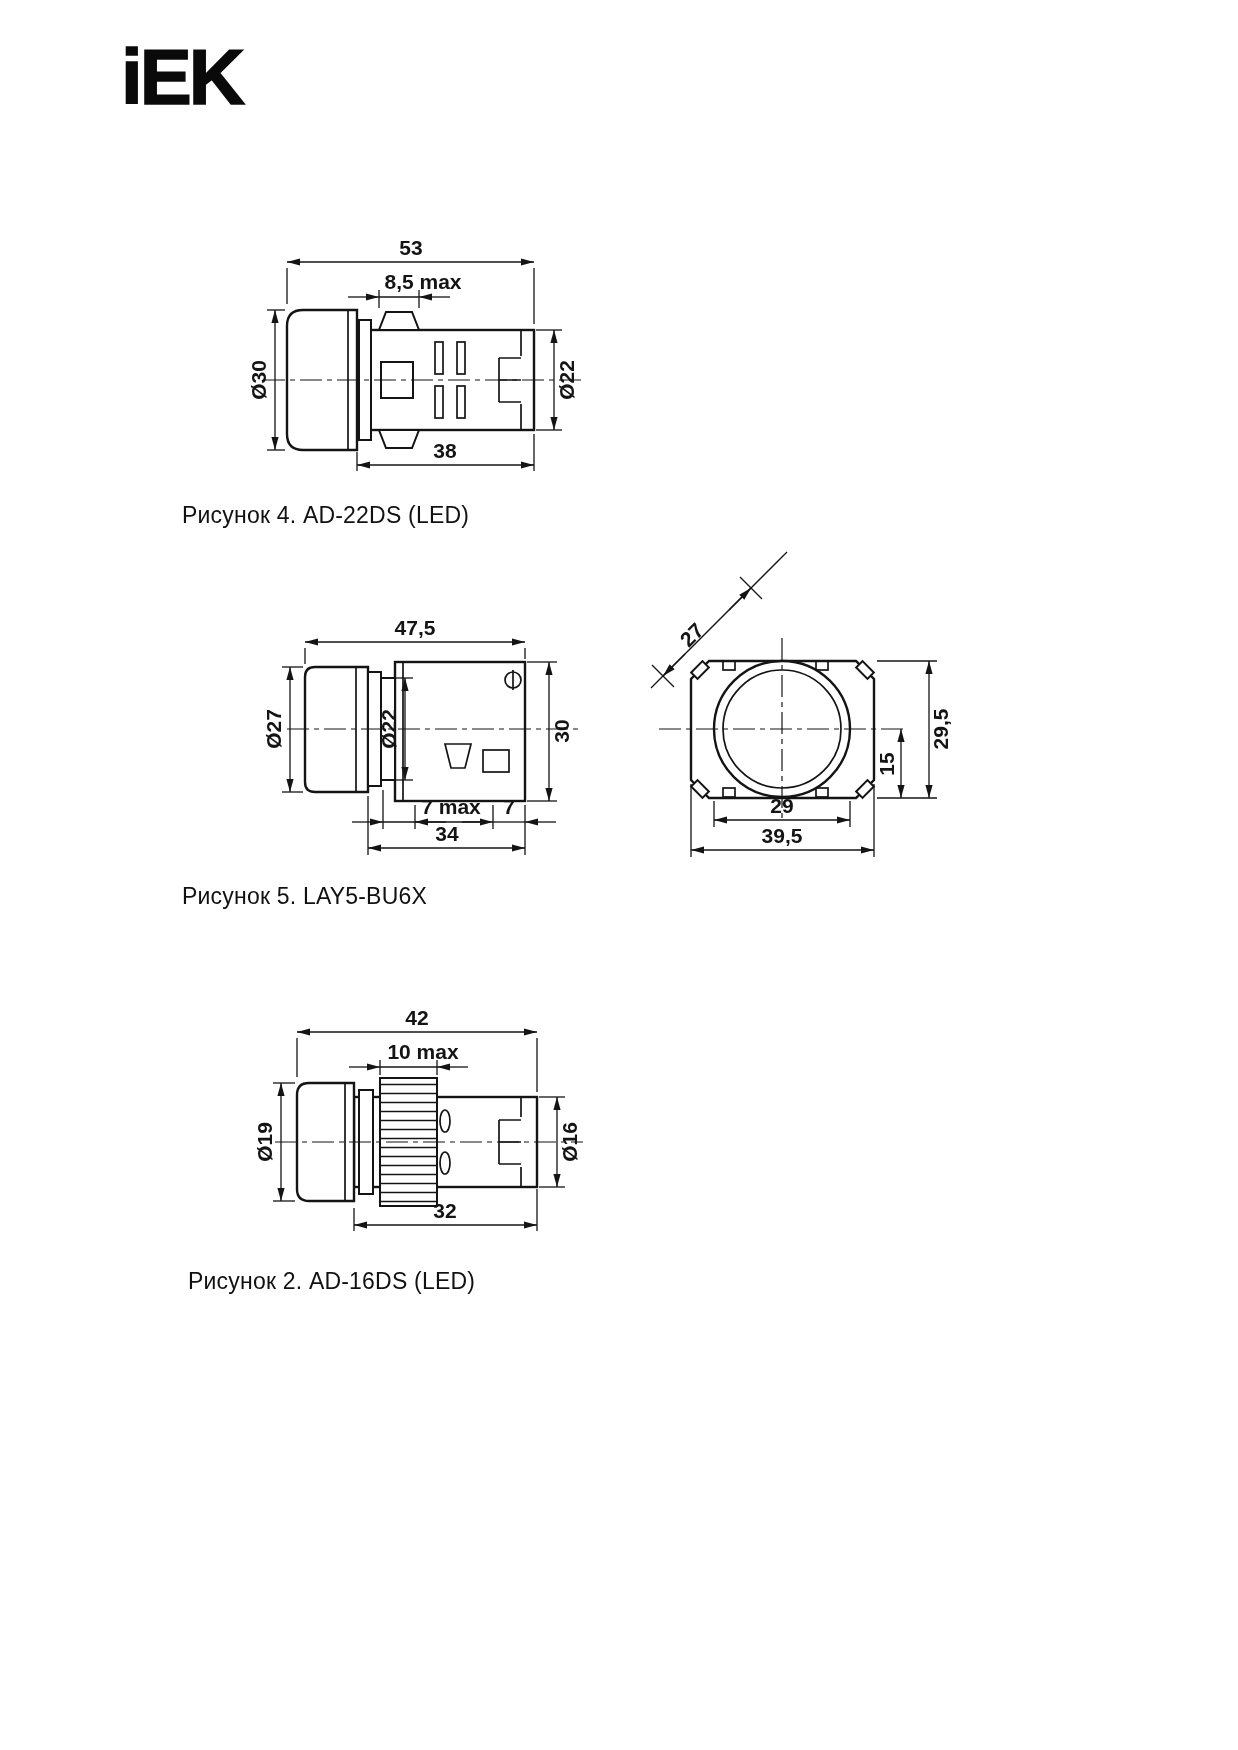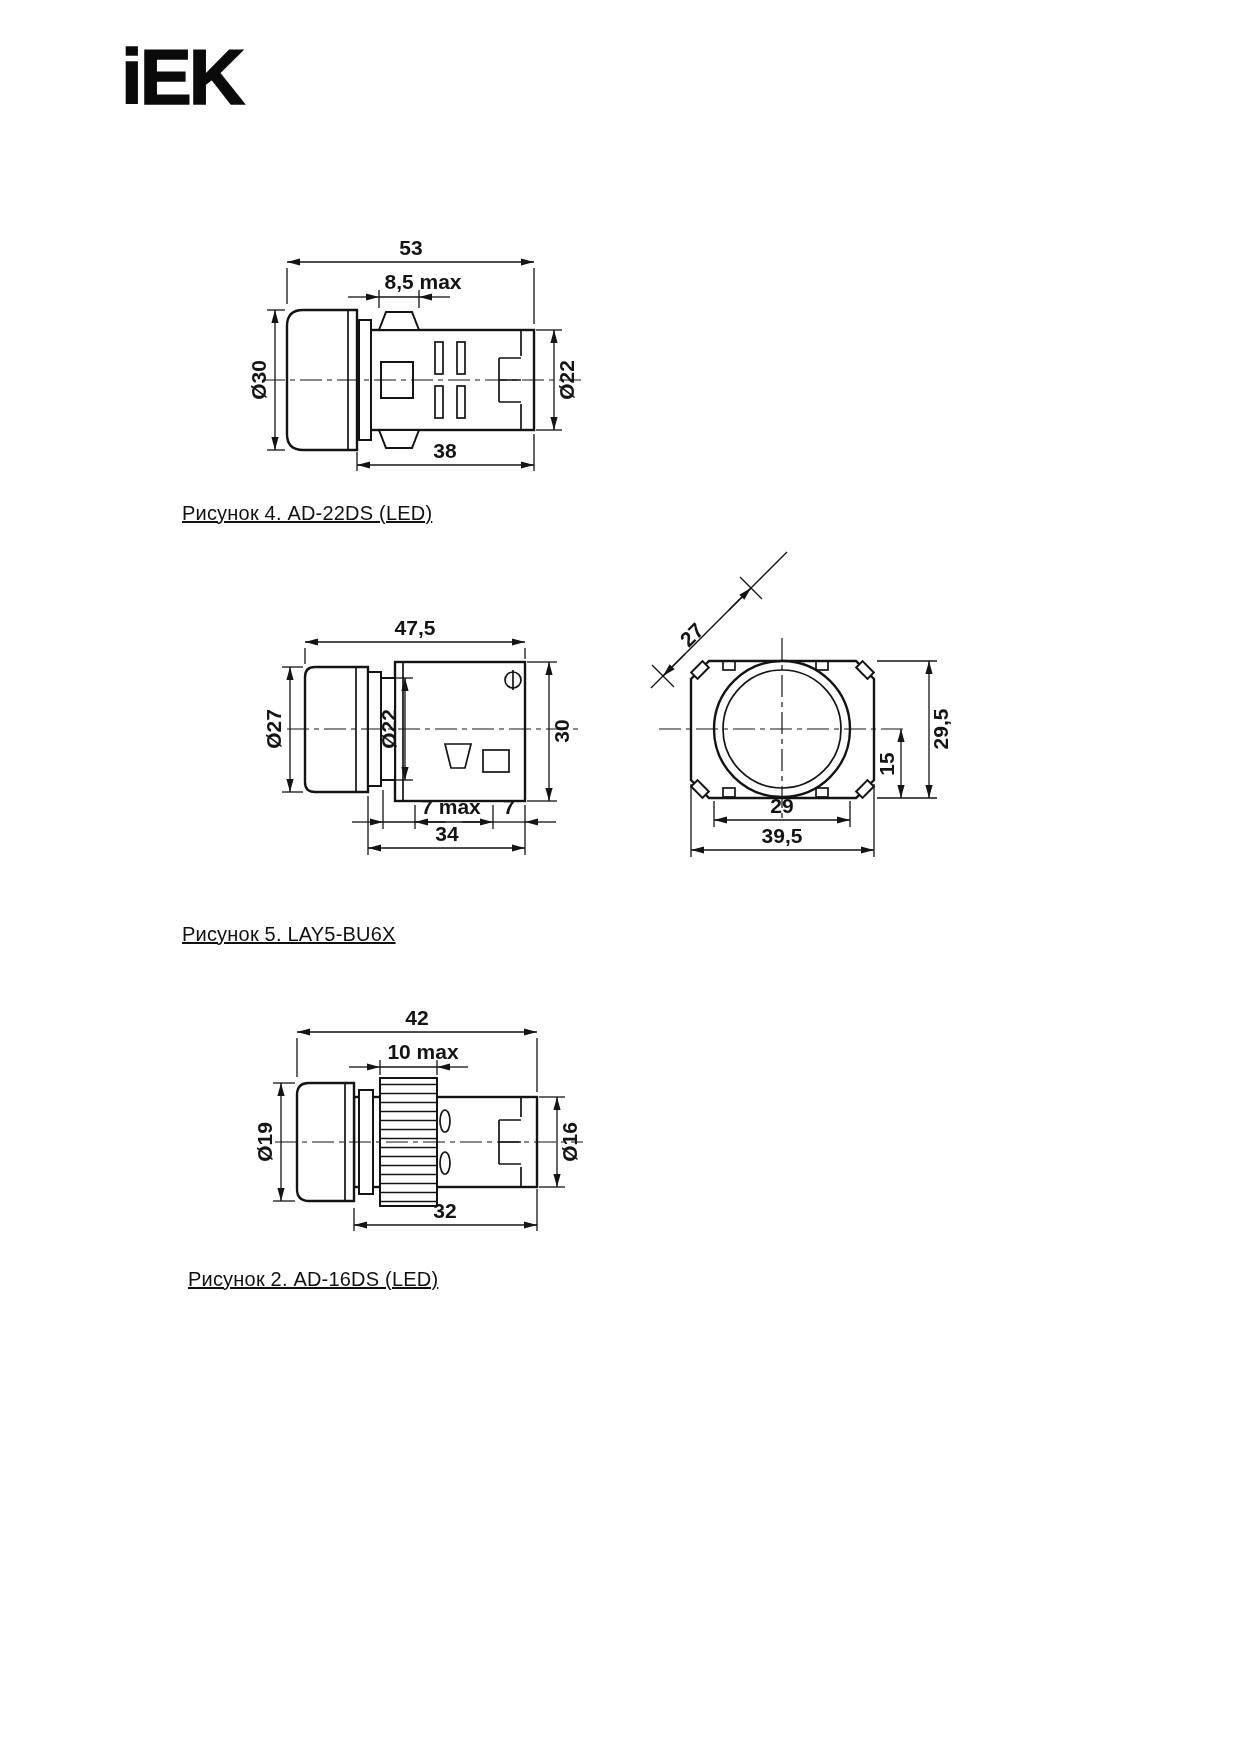--- a/index.html
+++ b/index.html
@@ -1,20 +1,20 @@
 <!DOCTYPE html>
 <html><head>
 <meta charset="utf-8">
 <style>
   html,body{margin:0;padding:0;background:#ffffff;}
   .page{position:relative;width:1238px;height:1750px;background:#ffffff;overflow:hidden;
         font-family:"Liberation Sans",sans-serif;color:#141414;margin-left:47px;}
   .logo{position:absolute;left:74px;top:38px;font-size:78px;font-weight:800;
         letter-spacing:-3px;color:#0a0a0a;-webkit-text-stroke:1.5px #0a0a0a;line-height:1;}
-  .caption{position:absolute;font-size:20px;color:#111;letter-spacing:0.2px;white-space:nowrap;text-decoration:underline;}
+  .caption{position:absolute;font-size:23px;color:#111;letter-spacing:0.2px;white-space:nowrap;}
   svg.canvas{position:absolute;left:0;top:0;}
   .outline{fill:#fff;stroke:#141414;stroke-width:2.4;stroke-linejoin:miter;}
   .detail2{fill:#fff;stroke:#141414;stroke-width:2;}
   .detail{fill:none;stroke:#141414;stroke-width:1.7;}
   .dim{fill:none;stroke:#141414;stroke-width:1.3;}
   .cl{fill:none;stroke:#141414;stroke-width:1.2;stroke-dasharray:22 5 5 5;}
   .dt{font-family:"Liberation Sans",sans-serif;font-size:21px;font-weight:bold;fill:#141414;}
 </style>
 </head>
 <body>
@@ -223,16 +223,16 @@
         <line class="dim" x1="307" y1="1208" x2="307" y2="1231"></line>
         <line class="dim" x1="490" y1="1189" x2="490" y2="1231"></line>
         <line class="dim" x1="307" y1="1225" x2="490" y2="1225" marker-start="url(#as)" marker-end="url(#ae)"></line>
         <text class="dt" x="398" y="1218" text-anchor="middle">32</text>
       </g>
       <line class="cl" x1="228" y1="1142" x2="536" y2="1142"></line>
     </g>
   </svg>
 
   <div class="caption" style="left:135px;top:502px">Рисунок 4. AD-22DS (LED)</div>
-  <div class="caption" style="left:135px;top:923px">Рисунок 5. LAY5-BU6X</div>
+  <div class="caption" style="left:135px;top:883px">Рисунок 5. LAY5-BU6X</div>
   <div class="caption" style="left:141px;top:1268px">Рисунок 2. AD-16DS (LED)</div>
 
 </div>
 
 </body></html>

